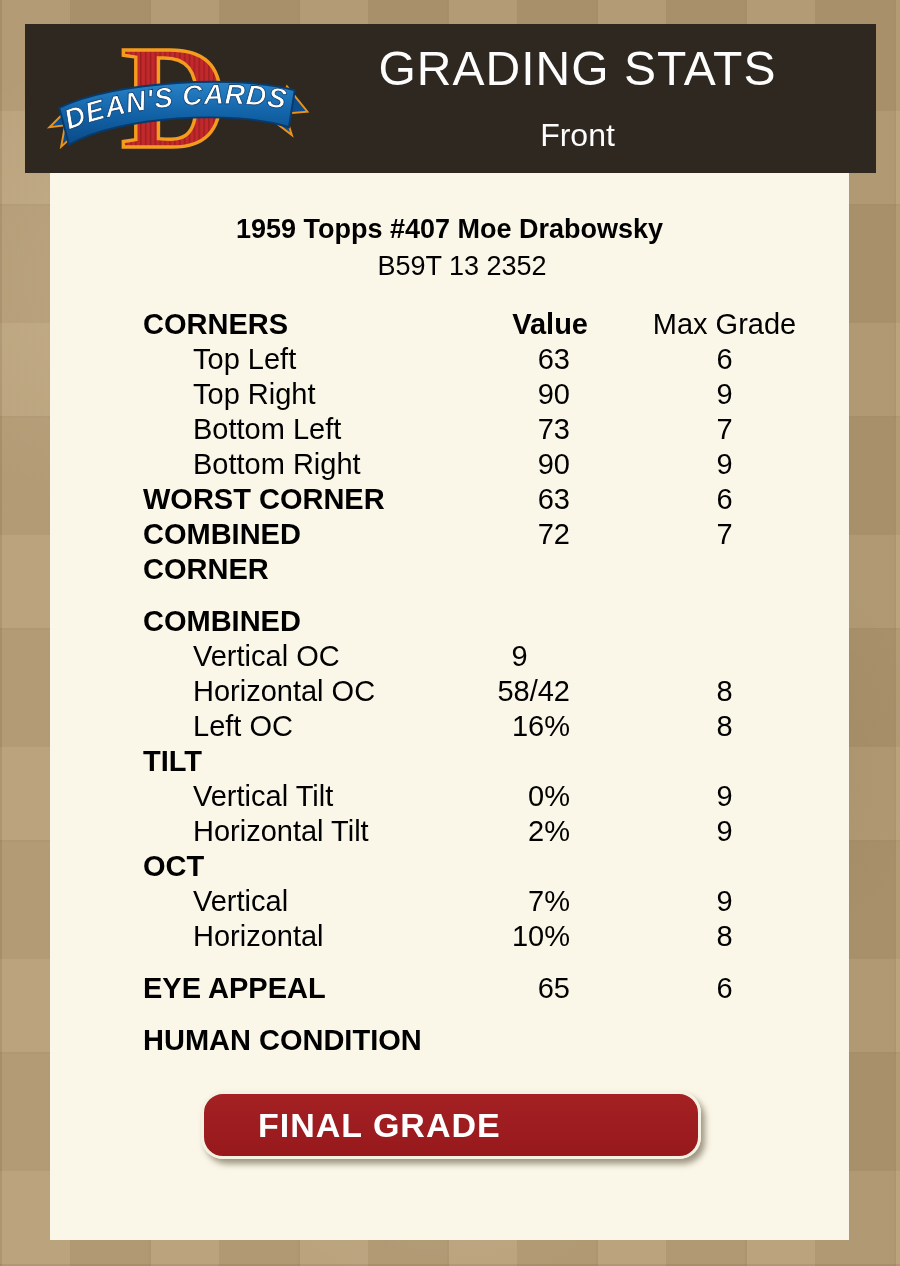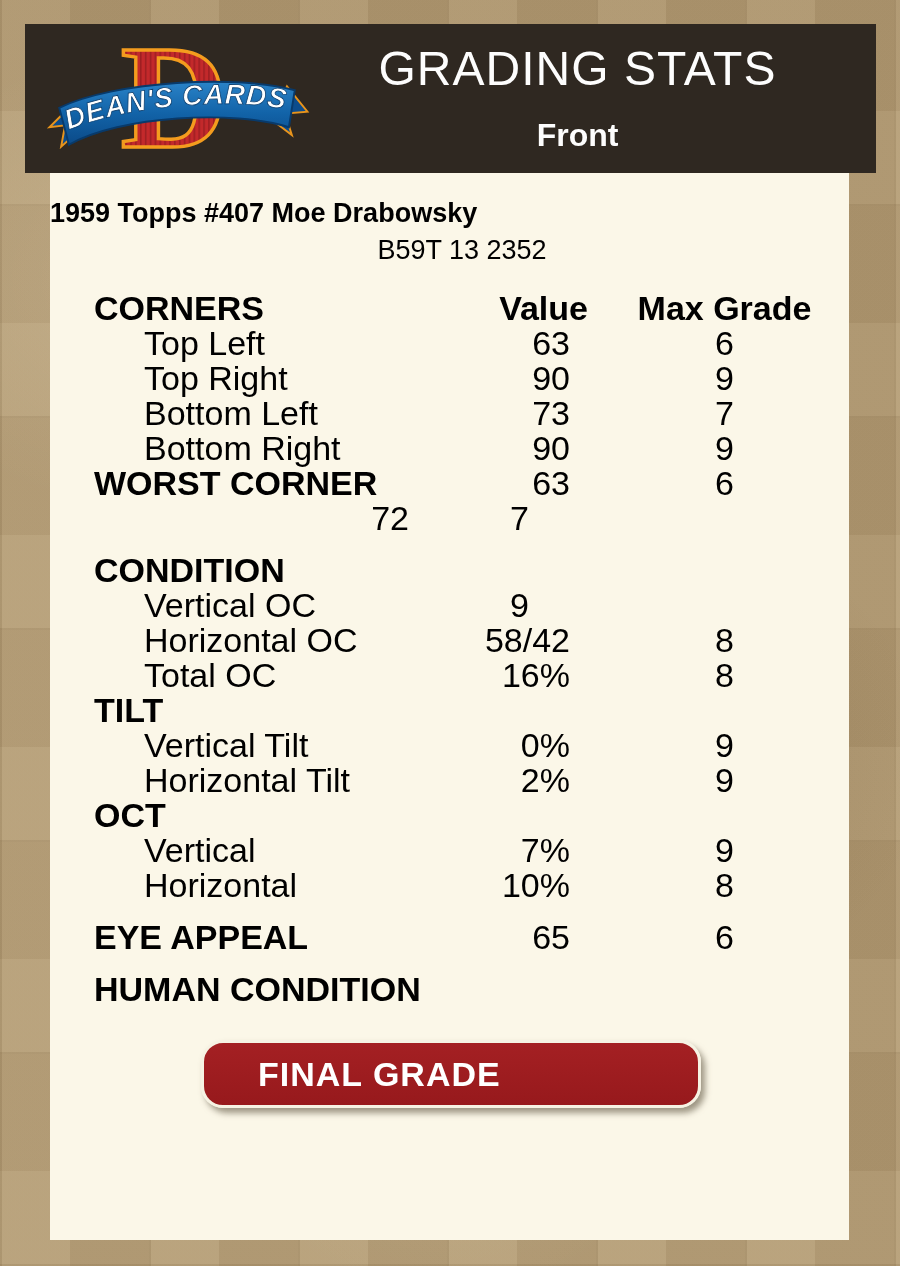--- a/index.html
+++ b/index.html
@@ -27,38 +27,38 @@
     position:absolute; left:25px; top:24px; width:851px; height:149px;
     background:#2f2821; z-index:3; display:flex; align-items:center;
   }
   .logo { width:268px; height:149px; position:relative; flex:0 0 auto; margin-left:18px; cursor:pointer; }
   .logo svg { position:absolute; left:0; top:2px; }
   .titles {
     flex:1; display:flex; flex-direction:column; align-items:center; justify-content:center;
     color:#fdfdfd; padding-right:32px;
   }
   .h-title { font-size:48px; letter-spacing:1px; line-height:1.1; }
-  .h-sub { font-size:32px; margin-top:22px;font-weight:bold; }
+  .h-sub { font-size:32px; margin-top:22px; }
   
   .panel {
     position:absolute; left:50px; top:173px; width:799px; height:1067px;
     background:#fbf7e8; z-index:2;
   }
-  .card-title { margin-top:25px; text-align:left; font-size:27px; font-weight:bold; }
+  .card-title { margin-top:41px; text-align:center; font-size:27px; font-weight:bold; }
   .card-code  { margin-top:6px;  text-align:center; font-size:27px;padding-left:25px; }
   
-  .gtable { margin:25px 10px 0 44px; font-size:34px; }
+  .gtable { margin:25px 10px 0 93px; font-size:29px; }
   .trow { display:grid; grid-template-columns:1fr 161px 249px; line-height:35px; }
   .trow.gap { margin-top:17px; }
   .trow.bold .c-label { font-weight:bold; }
   .trow.indent .c-label { padding-left:50px; }
   .c-value { text-align:right; padding-right:20px; white-space:nowrap; }
   .c-max   { text-align:center; padding-left:20px; }
   .trow.header .c-value { font-weight:bold; padding-right:2px; }
-  .trow.header .c-max   { font-weight:bold; }
+  .trow.header .c-max   { font-weight:normal; }
   
   .btn-wrap { margin:33px 0 4px 151px; }
   .final-btn {
     display:block; width:500px; height:68px;
     background:linear-gradient(#a42023, #97191c);
     border:3px solid #f6f2e3; border-radius:22px;
     box-shadow:4px 5px 6px rgba(95,85,65,0.6);
     color:#ffffff; font-weight:bold; font-size:34px; letter-spacing:1px;
     text-align:left; padding-left:54px;
     font-family:"Liberation Sans", sans-serif; cursor:pointer;
@@ -99,39 +99,40 @@
           <div class="c-label">Bottom Right</div>
           <div class="c-value">90</div>
           <div class="c-max">9</div>
         </div>
         <div class="trow bold">
           <div class="c-label">WORST CORNER</div>
           <div class="c-value">63</div>
           <div class="c-max">6</div>
         </div>
         <div class="trow bold">
+          <div class="c-label">COMBINED CORNER</div>
           <div class="c-value">72</div>
           <div class="c-max">7</div>
         </div>
         <div class="trow bold gap">
-          <div class="c-label">CONDITION</div>
+          <div class="c-label">COMBINED</div>
           <div class="c-value"></div>
           <div class="c-max"></div>
         </div>
         <div class="trow indent">
           <div class="c-label">Vertical OC</div>
           <div class="c-max">9</div>
         </div>
         <div class="trow indent">
           <div class="c-label">Horizontal OC</div>
           <div class="c-value">58/42</div>
           <div class="c-max">8</div>
         </div>
         <div class="trow indent">
-          <div class="c-label">Total OC</div>
+          <div class="c-label">Left OC</div>
           <div class="c-value">16%</div>
           <div class="c-max">8</div>
         </div>
         <div class="trow bold">
           <div class="c-label">TILT</div>
           <div class="c-value"></div>
           <div class="c-max"></div>
         </div>
         <div class="trow indent">
           <div class="c-label">Vertical Tilt</div>

